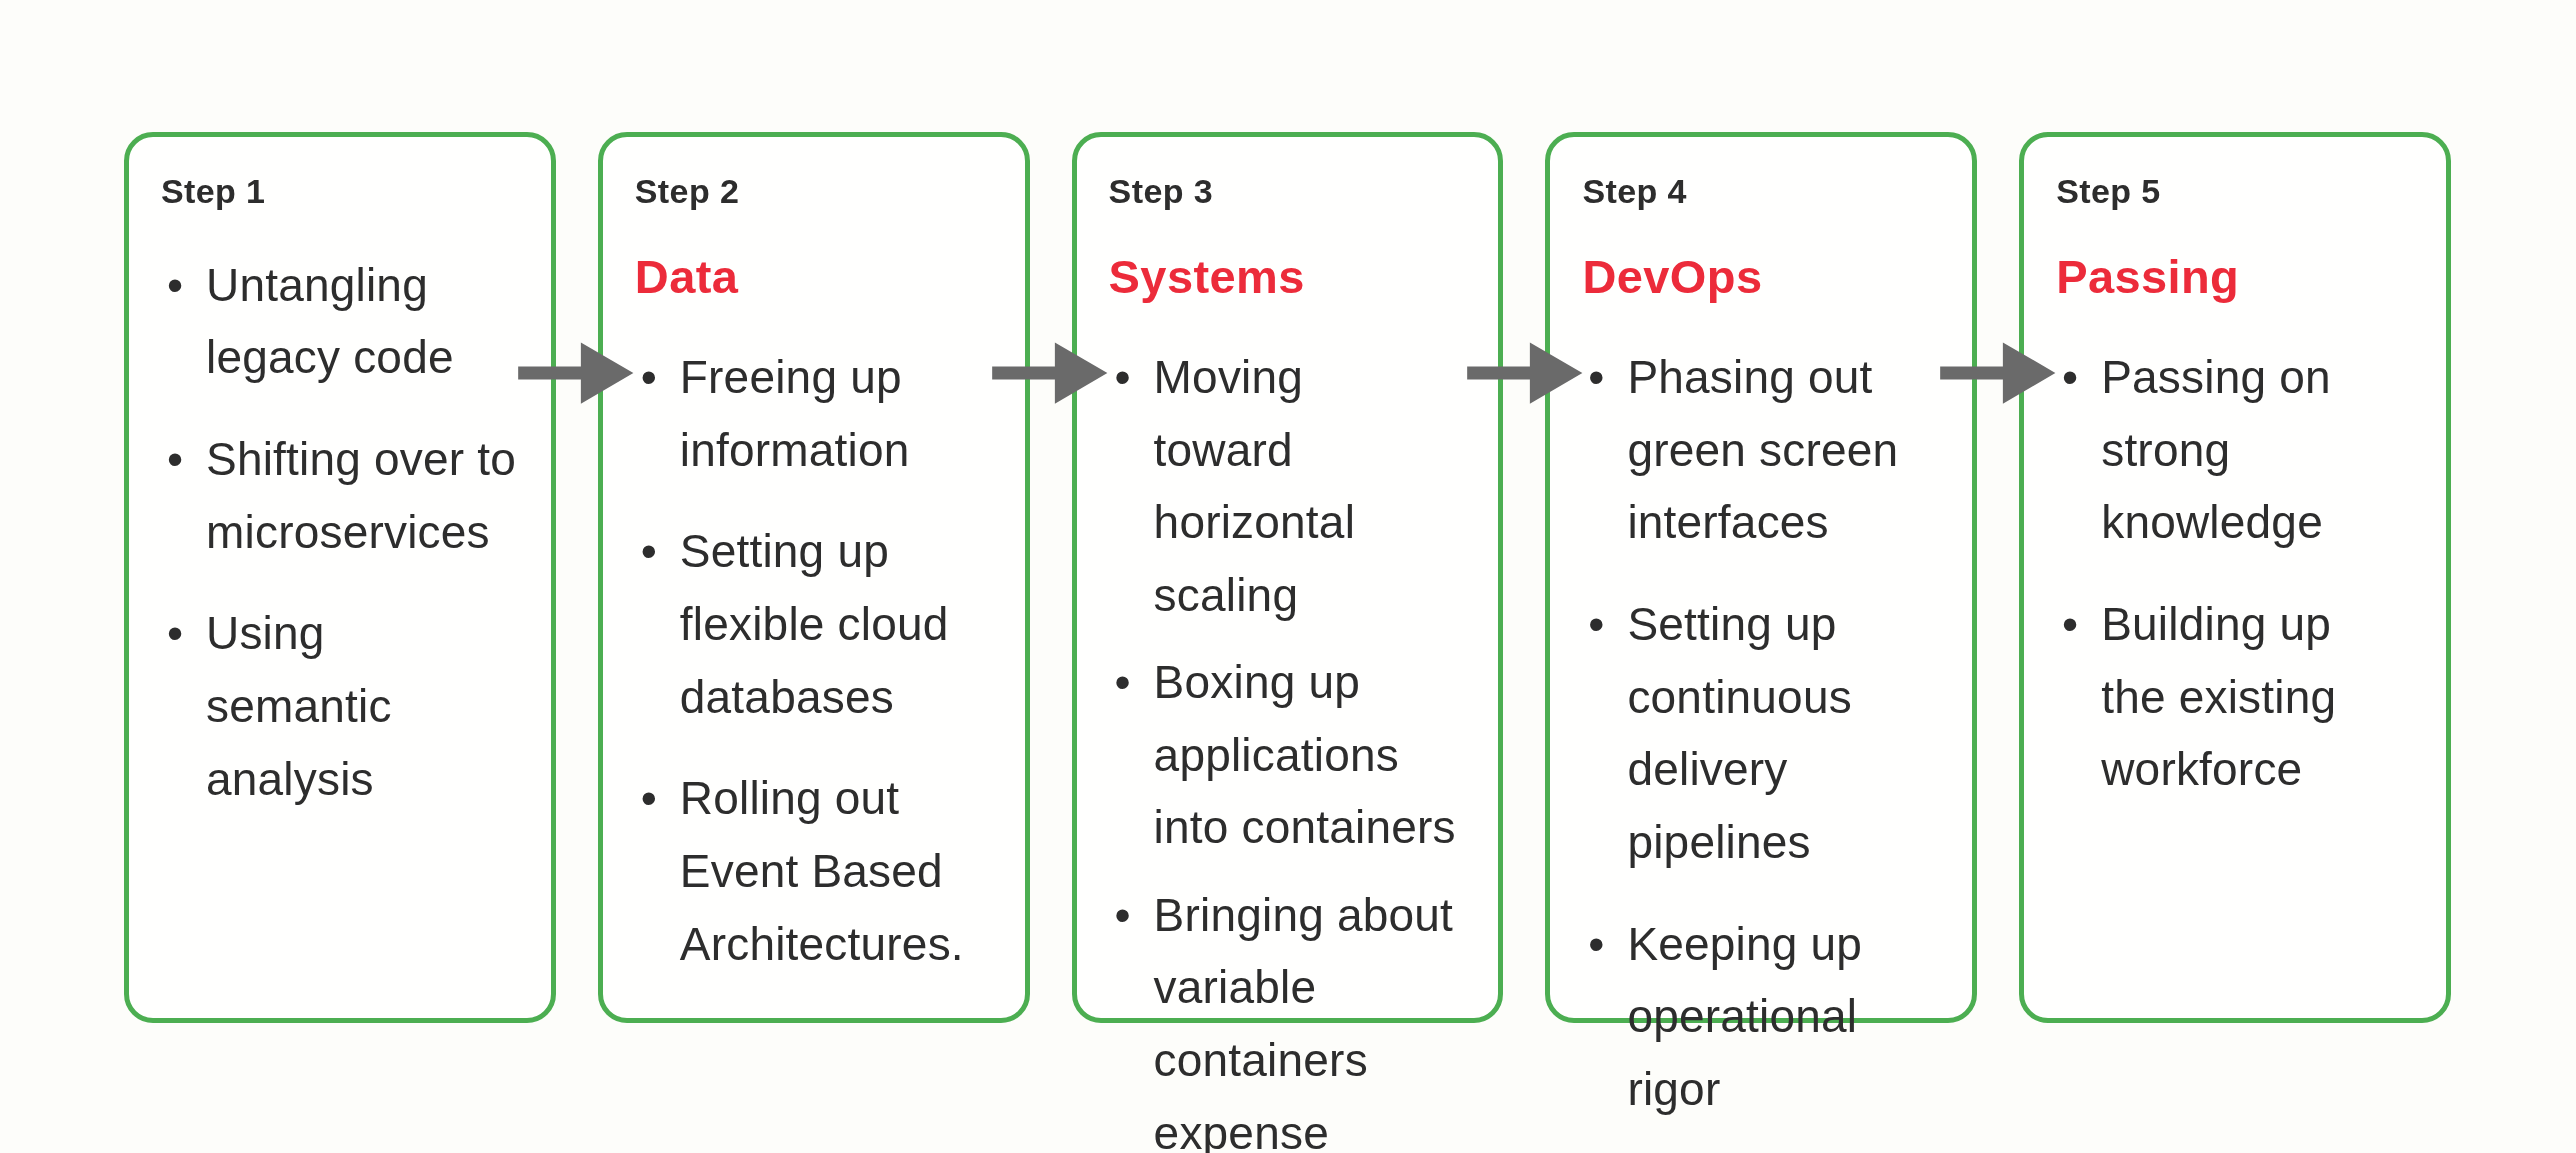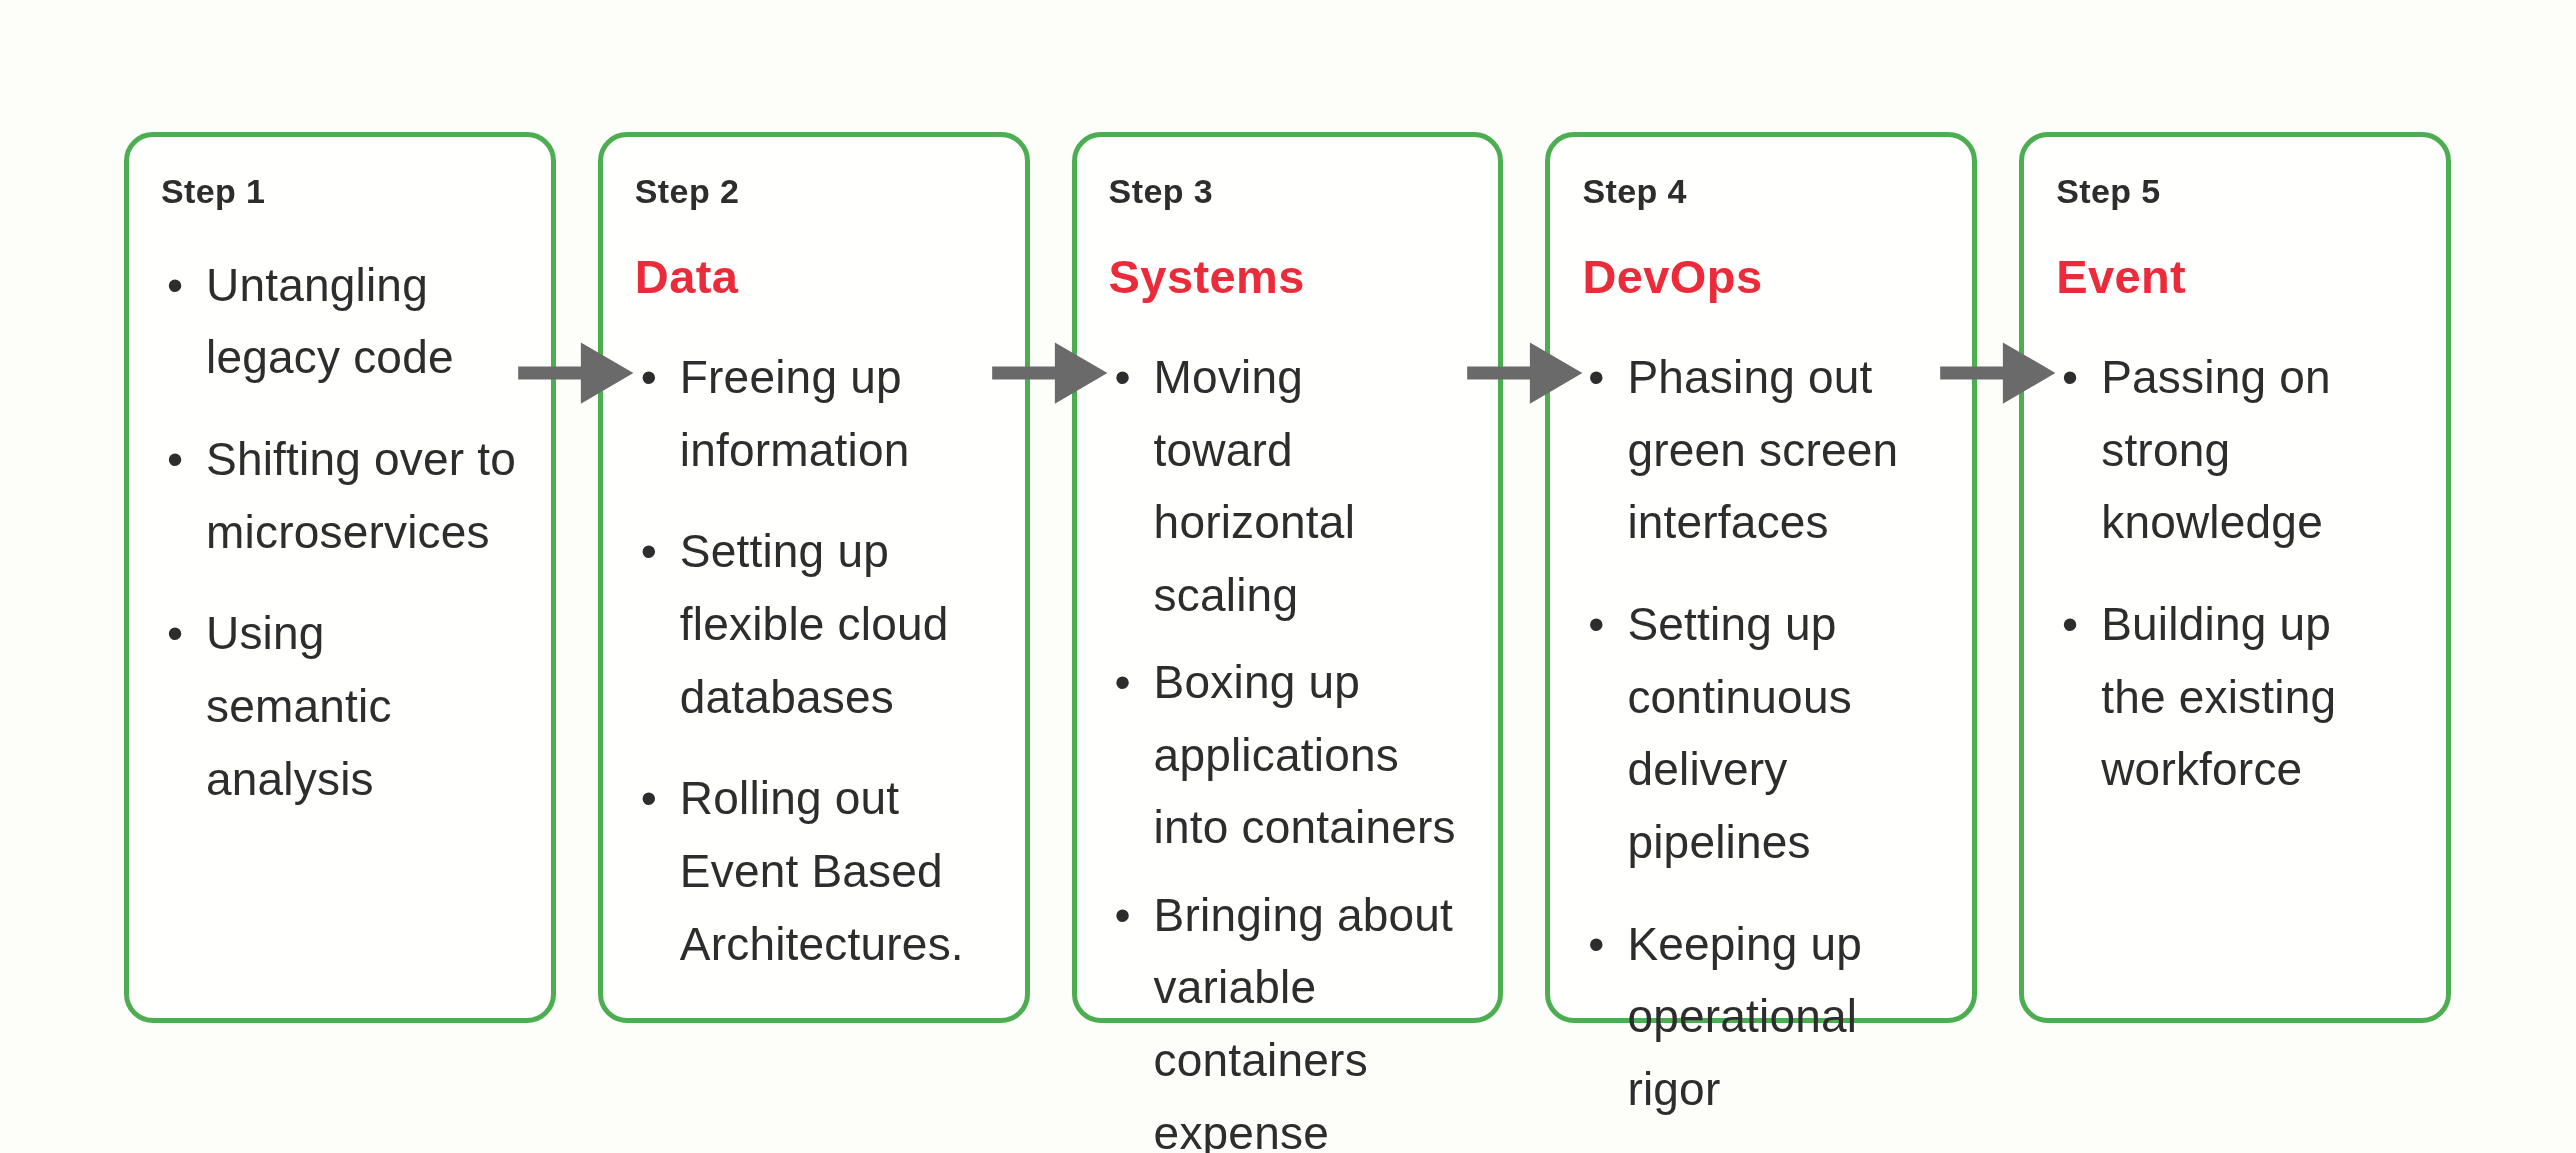--- a/index.html
+++ b/index.html
@@ -141,21 +141,21 @@
 delivery
 pipelines</li>
         <li>Keeping up
 operational
 rigor</li>
       </ul>
     </div>
 
     <div class="card">
       <div class="step-label">Step 5</div>
-      <div class="card-title">Event</div>
+      <div class="card-title">Passing</div>
       <ul class="bullets">
         <li>Passing on
 strong
 knowledge</li>
         <li>Building up
 the existing
 workforce</li>
       </ul>
     </div>
 

